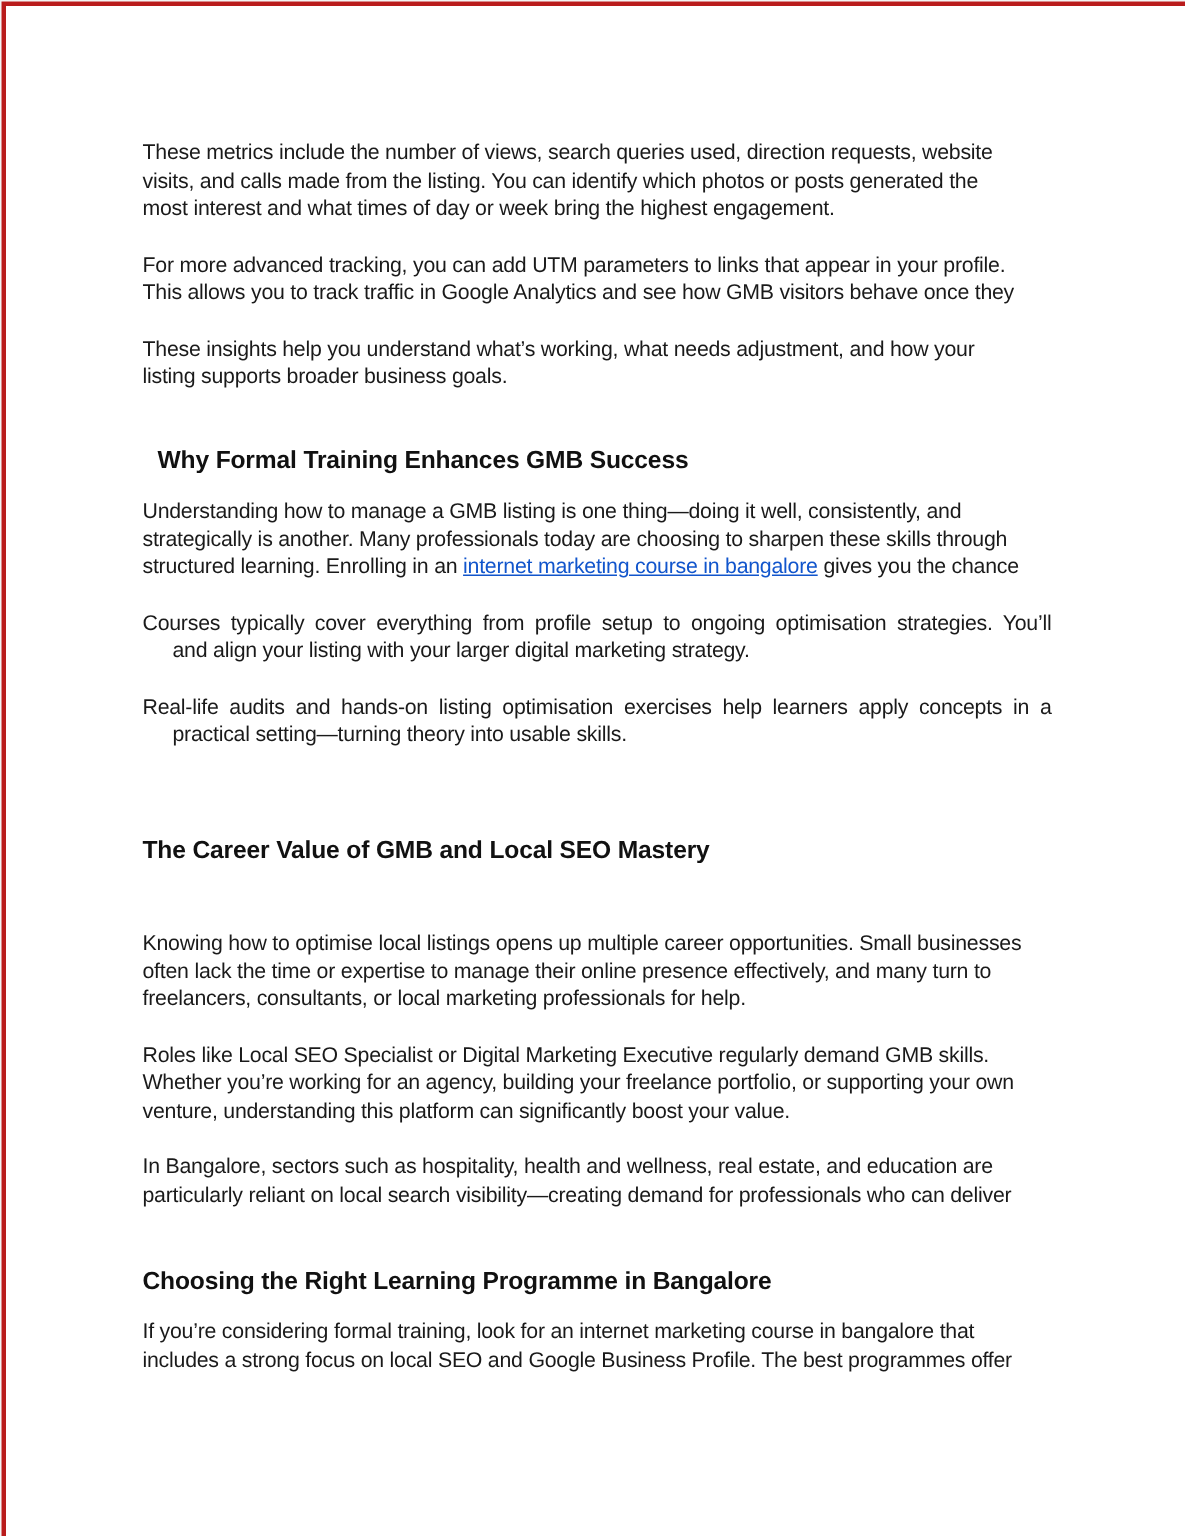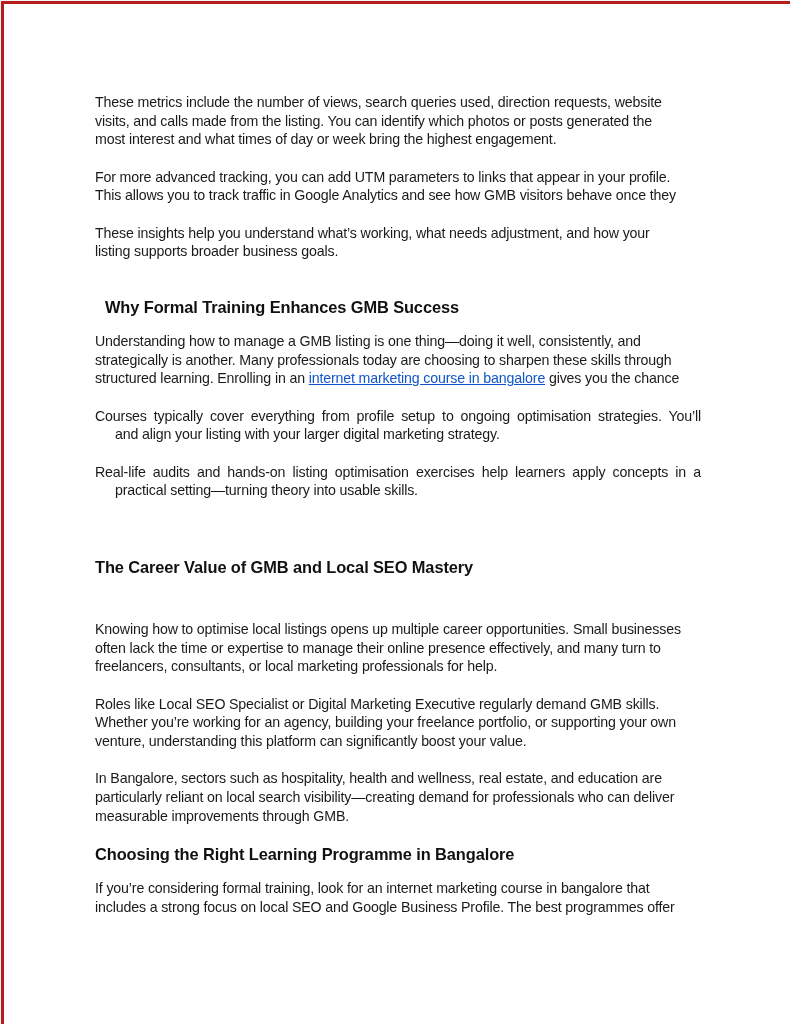--- a/index.html
+++ b/index.html
@@ -76,21 +76,20 @@
         <span class="line">freelancers, consultants, or local marketing professionals for help.</span>
       </p>
       <p class="para">
         <span class="line">Roles like Local SEO Specialist or Digital Marketing Executive regularly demand GMB skills.</span>
         <span class="line">Whether you’re working for an agency, building your freelance portfolio, or supporting your own</span>
         <span class="line">venture, understanding this platform can significantly boost your value.</span>
       </p>
       <p class="para">
         <span class="line">In Bangalore, sectors such as hospitality, health and wellness, real estate, and education are</span>
         <span class="line">particularly reliant on local search visibility—creating demand for professionals who can deliver</span>
-        <span class="line">measurable improvements through GMB.</span>
       </p>
     </div>
 
     <h2 id="h-choose" class="heading">Choosing the Right Learning Programme in Bangalore</h2>
     <div id="sec4">
       <p class="para">
         <span class="line">If you’re considering formal training, look for an internet marketing course in bangalore that</span>
         <span class="line">includes a strong focus on local SEO and Google Business Profile. The best programmes offer</span>
       </p>
     </div>

